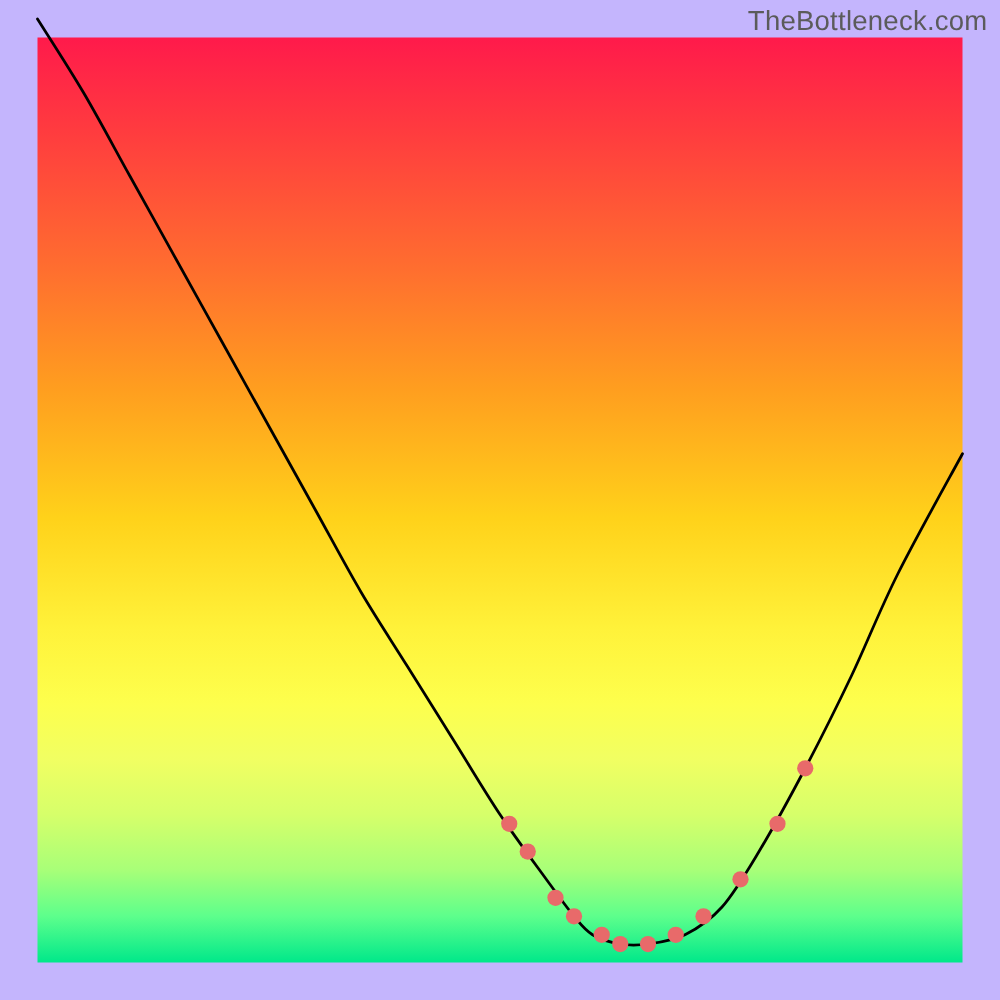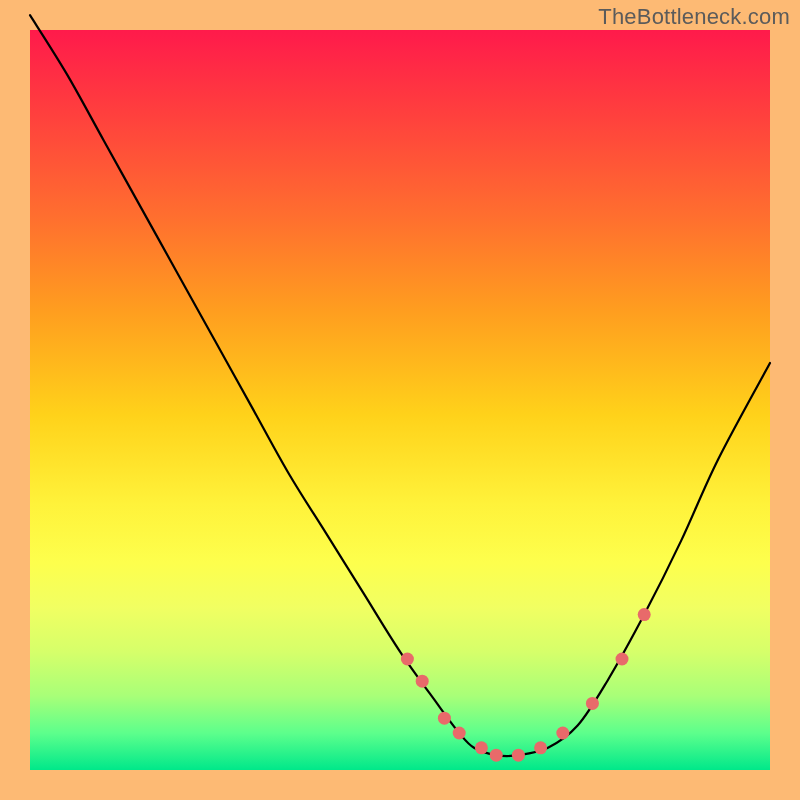--- a/index.html
+++ b/index.html
@@ -9,21 +9,21 @@
     height: 800px;
     background: #000;
     overflow: hidden;
   }
   .frame {
     position: absolute;
     left: 0;
     top: 0;
     width: 800px;
     height: 800px;
-    background: #fdba74;
+    background: #c4b5fd;
   }
   .plot {
     position: absolute;
     left: 30px;
     top: 30px;
     width: 740px;
     height: 740px;
     background: linear-gradient(to bottom,
       #ff1a4b 0%,
       #ff3b3f 10%,

